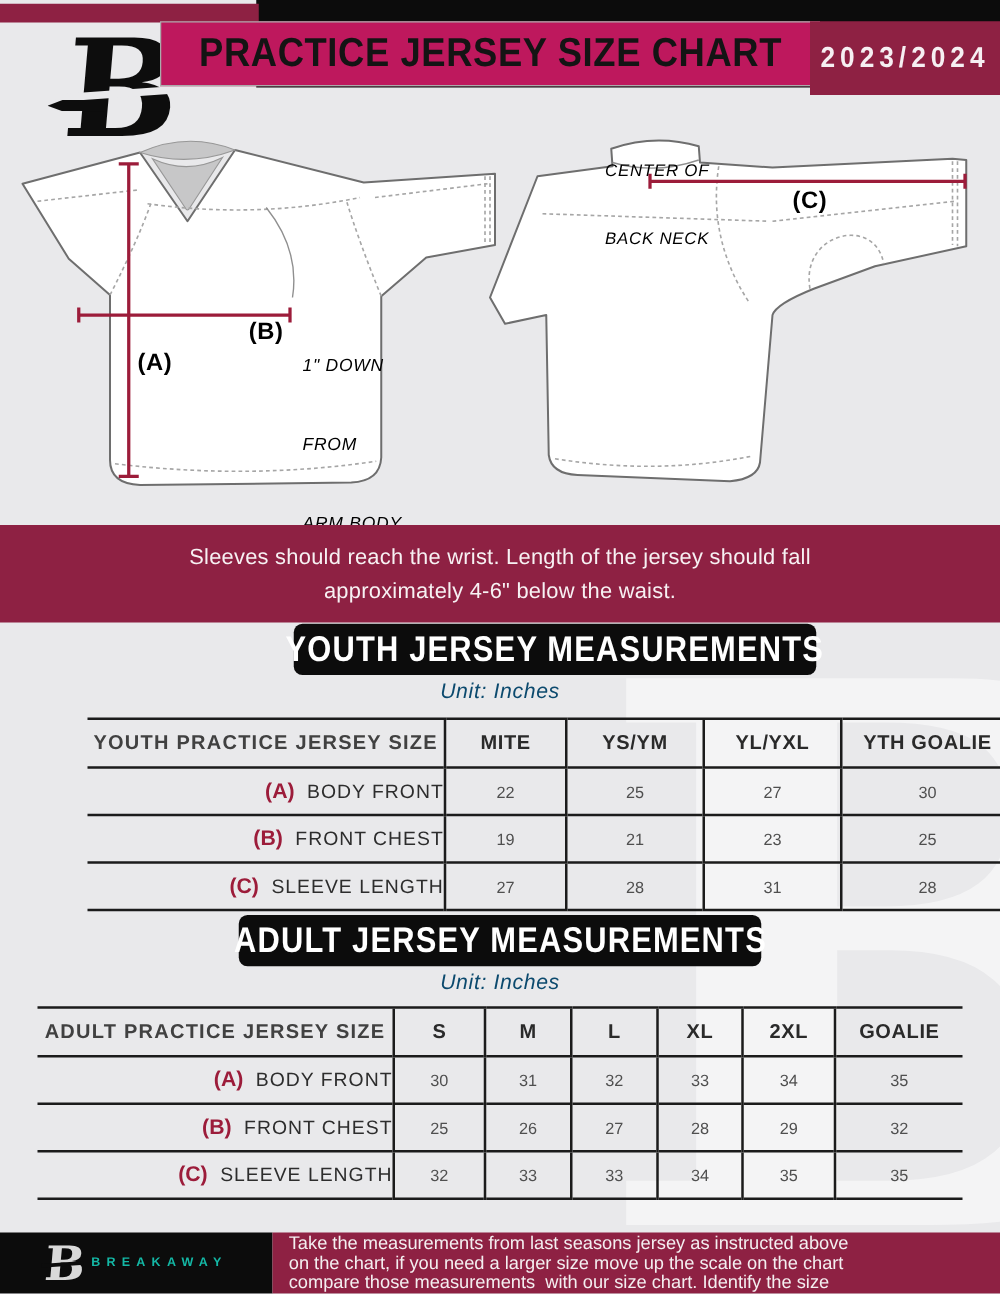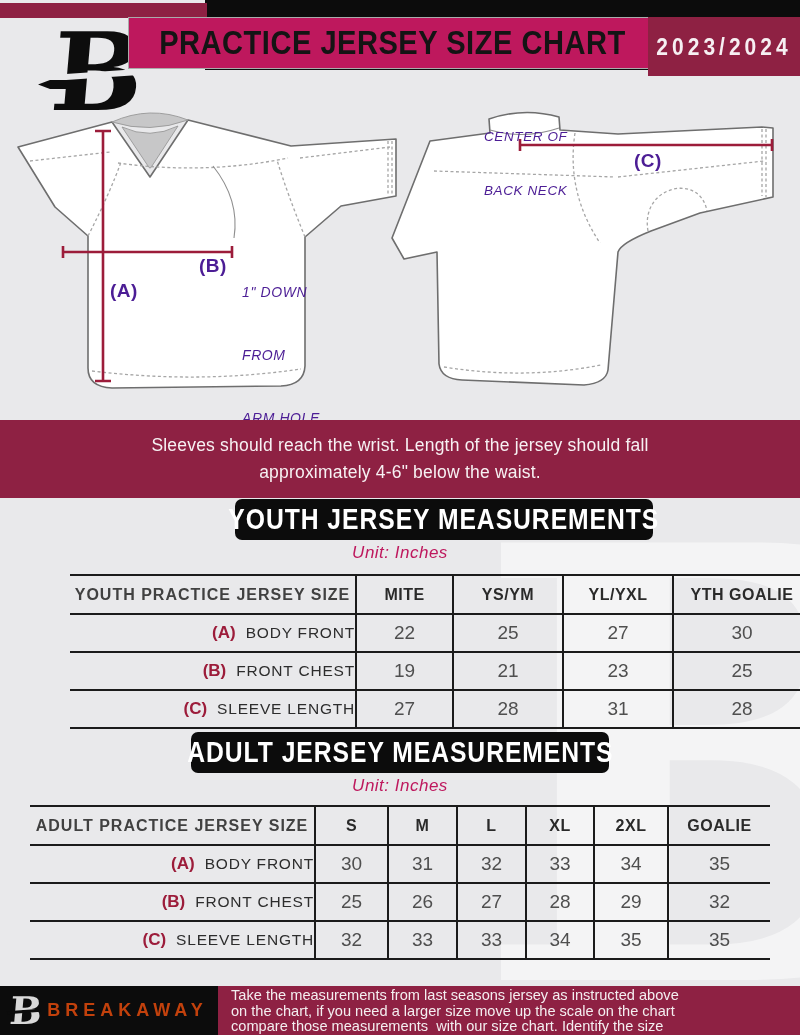--- a/index.html
+++ b/index.html
@@ -30,59 +30,59 @@
     clip-path:polygon(0 50%,12px 0,100% 0,100% 100%,12px 100%);}
 
   
   #diagram-svg{position:absolute;left:0;top:0;z-index:1;}
   .jersey{fill:#ffffff;stroke:#6e6e6e;stroke-width:1.6;stroke-linejoin:round;}
   .collar{fill:#c7c7c8;stroke:#979797;stroke-width:.9;}
   .seam{fill:none;stroke:#a6a6a6;stroke-width:1.3;stroke-dasharray:3 2.5;}
   .seam2{fill:none;stroke:#8f8f8f;stroke-width:1.1;}
   .mline{fill:none;stroke:#9c1c3a;stroke-width:2.6;}
 
-  .anno{position:absolute;z-index:2;color:#4c1d95;white-space:pre;}
+  .anno{position:absolute;z-index:2;color:#000000;white-space:pre;}
   .anno-key{font-size:19px;font-weight:bold;letter-spacing:.5px;}
   .anno-note{font-size:14px;font-style:italic;letter-spacing:.6px;line-height:21px;}
   .anno-note.small{line-height:18px;font-size:13.5px;}
 
   
   .notice{position:absolute;left:0;top:420px;width:800px;height:78px;background:#8e2143;z-index:2;
     display:flex;flex-direction:column;align-items:center;justify-content:center;}
   .notice div{color:#f7f1f3;font-size:17.5px;line-height:27px;letter-spacing:.2px;}
 
   
   .section-banner{position:absolute;left:191px;width:418px;height:41px;background:#0c0c0c;border-radius:7px;
     z-index:2;display:flex;align-items:center;justify-content:center;}
   .section-banner span{color:#ffffff;font-weight:bold;font-size:26px;letter-spacing:1px;
     transform:scale(.95,1.1);white-space:nowrap;}
   .unit{position:absolute;left:0;width:800px;text-align:center;z-index:2;
-    font-style:italic;font-size:17px;color:#be185d;letter-spacing:.5px;}
+    font-style:italic;font-size:17px;color:#0c4a6e;letter-spacing:.5px;}
 
   
   .size-table{position:absolute;left:30px;width:740px;border-collapse:collapse;table-layout:fixed;z-index:2;
     border-bottom:2.5px solid #1b1b1b;background:transparent;}
   .size-table th,.size-table td{border-top:2px solid #1b1b1b;border-left:2px solid #1b1b1b;padding:0;}
   .size-table th:first-child,.size-table td:first-child{border-left:none;}
   .size-table th{height:37px;font-size:16px;font-weight:bold;color:#2a2a2a;letter-spacing:.5px;}
   .size-table .th-first{color:#414141;letter-spacing:1px;font-weight:bold;}
   .size-table td{height:36px;}
-  .td-val{text-align:center;color:#4f4f4f;font-size:19px;}
+  .td-val{text-align:center;color:#4f4f4f;font-size:13px;}
   .td-label{text-align:right;padding-left:26px;}
   .rkey{color:#9c1c3a;font-weight:bold;font-size:17px;margin-right:10px;}
   .rlbl{color:#2d2d2d;font-size:15.5px;letter-spacing:.8px;}
 
   
   .footer-black{position:absolute;left:0;top:986px;width:218px;height:49px;background:#0c0c0c;z-index:2;
     display:flex;align-items:center;justify-content:center;gap:11px;}
   .f-logo{position:relative;width:26px;height:38px;}
   .f-logo .fb{display:block;font-family:"DejaVu Serif",serif;font-weight:bold;font-size:38px;line-height:38px;
     color:#d9d9d9;transform:skewX(-5deg);}
   .f-slit{position:absolute;left:-3px;top:18px;width:34px;height:3px;background:#0c0c0c;transform:rotate(-4deg);}
-  .footer-brand{color:#c2410c;font-weight:bold;font-size:18px;letter-spacing:5px;text-align:center;}
+  .footer-brand{color:#14b8a6;font-weight:bold;font-size:10px;letter-spacing:5px;text-align:center;}
   .footer-maroon{position:absolute;left:218px;top:986px;width:582px;height:49px;background:#8e2143;z-index:2;
     padding-top:2px;box-sizing:border-box;}
   .footer-maroon div{color:#f4eef0;font-size:14.6px;line-height:15.6px;padding-left:13px;white-space:pre;}
 </style>
 </head>
 <body>
 
 <div id="page">
 
   <div class="watermark">B</div>
@@ -135,21 +135,21 @@
 
   <div class="anno anno-note small" style="left:484px;top:92px;">
     <div>CENTER OF</div>
     <div>BACK NECK</div>
   </div>
   <div class="anno anno-key" style="left:634px;top:150px;">(C)</div>
   <div class="anno anno-key" style="left:199px;top:255px;">(B)</div>
   <div class="anno anno-note" style="left:242px;top:240px;">
     <div>1" DOWN</div>
     <div>FROM</div>
-    <div>ARM HOLE</div>
+    <div>ARM BODY</div>
   </div>
   <div class="anno anno-key" style="left:110px;top:280px;">(A)</div>
 
   <div class="notice">
     <div>Sleeves should reach the wrist. Length of the jersey should fall</div>
     <div>approximately 4-6" below the waist.</div>
   </div>
 
   <div class="section-banner" style="top:499px;margin-left:44px;">
     <span>YOUTH JERSEY MEASUREMENTS</span>

